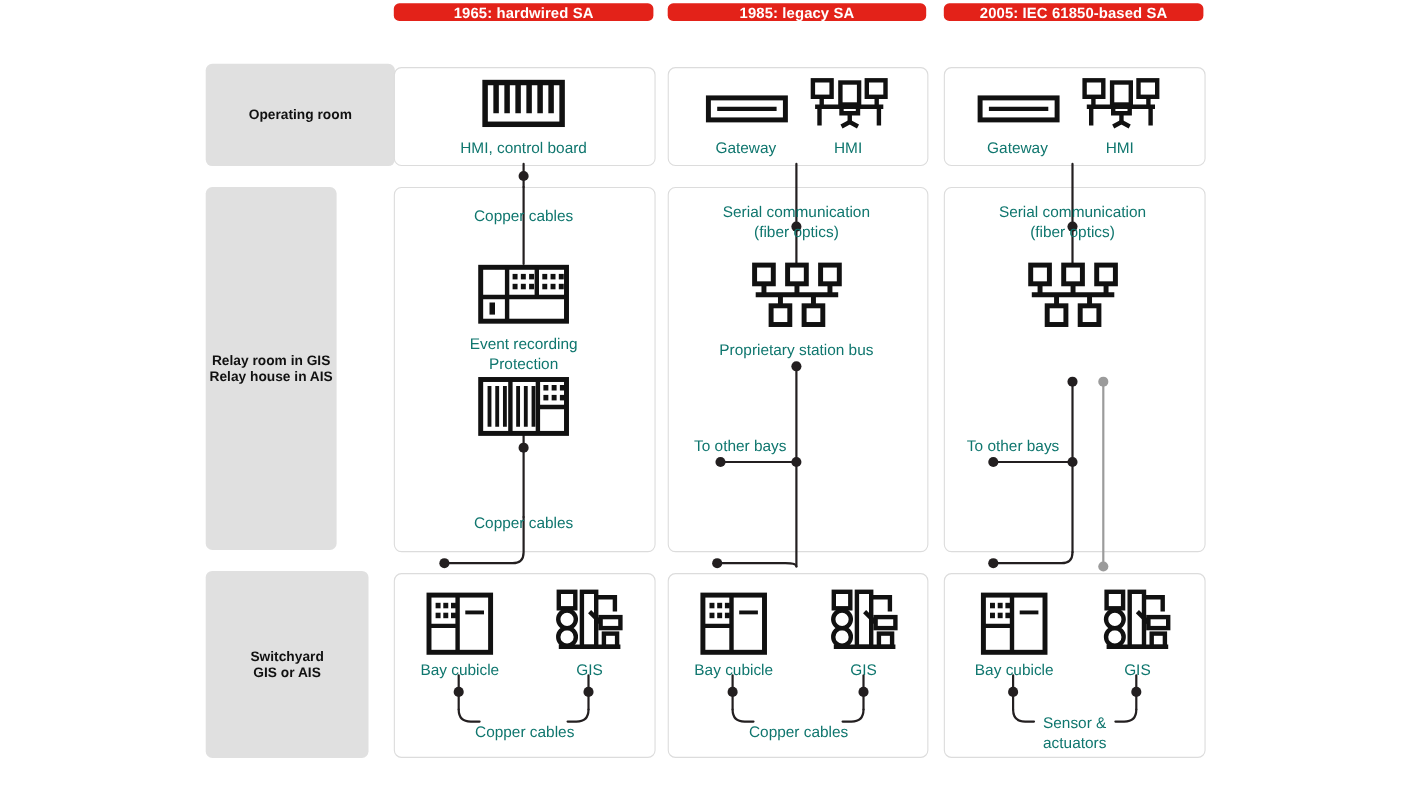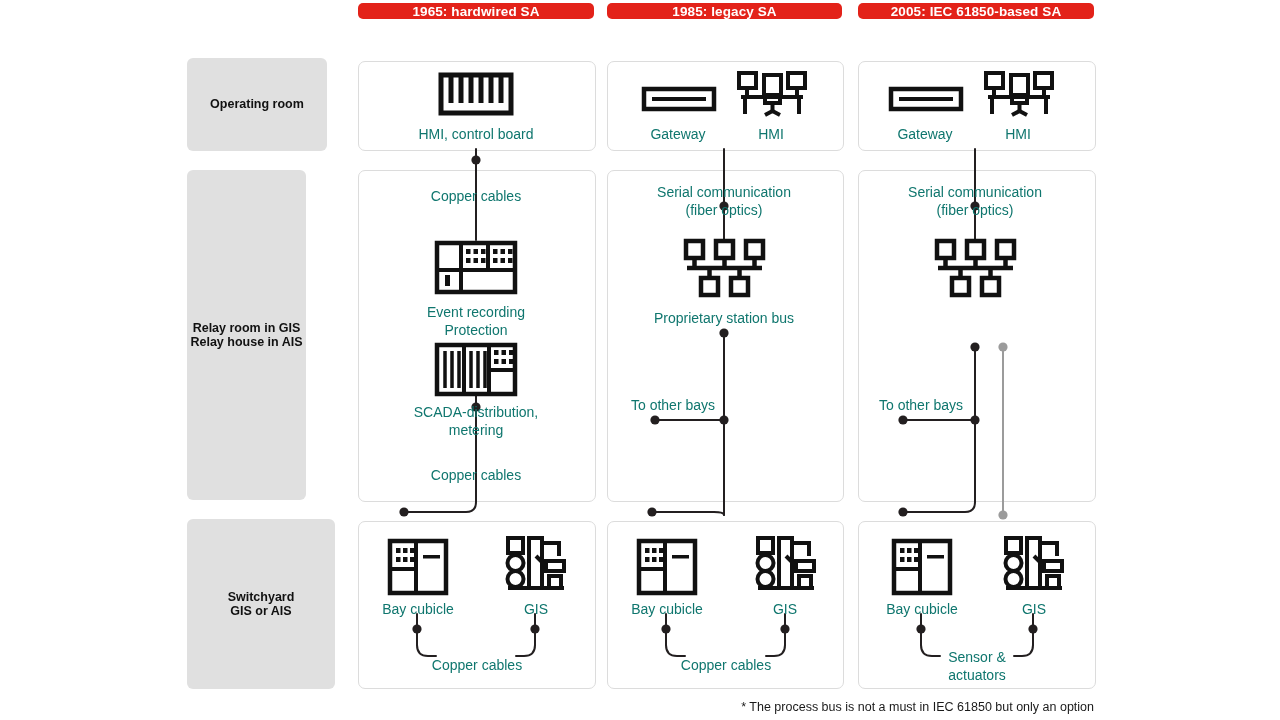--- a/index.html
+++ b/index.html
@@ -23,21 +23,21 @@
   .hdr.c1{left:358px;top:3px;width:236px;}
   .hdr.c2{left:607px;top:3px;width:235px;}
   .hdr.c3{left:858px;top:3px;width:236px;}
 
   
   .rowlab{
     position:absolute;background:#e0e0e0;border-radius:6px;
     display:flex;flex-direction:column;align-items:center;justify-content:center;
     font-size:12.5px;font-weight:bold;color:#111;text-align:center;line-height:1.15;
   }
-  .rowlab.r1{left:187px;top:58px;width:140px;height:93px;}
+  .rowlab.r1{left:187px;top:58px;width:172px;height:93px;}
   .rowlab.r2{left:187px;top:170px;width:119px;height:330px;}
   .rowlab.r3{left:187px;top:519px;width:148px;height:170px;}
   .rowlab .l2{}
 
   
   .panel{
     position:absolute;background:#fff;border:1px solid #dcdcdc;border-radius:7px;
   }
   .p-r1{top:61px;height:88px;}
   .p-r2{top:170px;height:330px;}
@@ -219,22 +219,20 @@
     </g>
     <g fill="#111">
       <rect x="60" y="8" width="4.5" height="5"></rect>
         <rect x="67.5" y="8" width="4.5" height="5"></rect>
         <rect x="75" y="8" width="4.5" height="5"></rect>
       <rect x="60" y="17" width="4.5" height="5"></rect>
         <rect x="67.5" y="17" width="4.5" height="5"></rect>
         <rect x="75" y="17" width="4.5" height="5"></rect>
     </g>
   </svg>
-  <div class="cap" style="left:376px;top:403px;width:200px;">SCADA-distribution,
-metering</div>
 
   <div class="cap" style="left:376px;top:466px;width:200px;">Copper cables</div>
 
   <svg class="icon" style="left:387px;top:538px;" width="62" height="58" viewBox="0 0 62 58">
     <rect x="3" y="3" width="56" height="52" fill="#fff" stroke="#111" stroke-width="4.5"></rect>
     <line x1="29" y1="3" x2="29" y2="55" stroke="#111" stroke-width="4"></line>
     <line x1="3" y1="31" x2="29" y2="31" stroke="#111" stroke-width="4"></line>
     <g fill="#111">
       <rect x="9" y="10" width="4.5" height="5"></rect>
         <rect x="16" y="10" width="4.5" height="5"></rect>
@@ -414,15 +412,14 @@
       <rect x="43" y="27" width="18" height="10"></rect>
       <rect x="46" y="42" width="12" height="12"></rect>
       <path d="M5 54 L61 54"></path>
       <line x1="33" y1="22" x2="43" y2="32"></line>
     </g>
   </svg>
   <div class="cap" style="left:983px;top:600px;width:102px;">GIS</div>
   <div class="cap" style="left:926px;top:648px;width:102px;">Sensor &amp;
 actuators</div>
 
-  <div class="foot">* The process bus is not a must in IEC 61850 but only an option</div>
 
 </div>
 
 </body></html>

